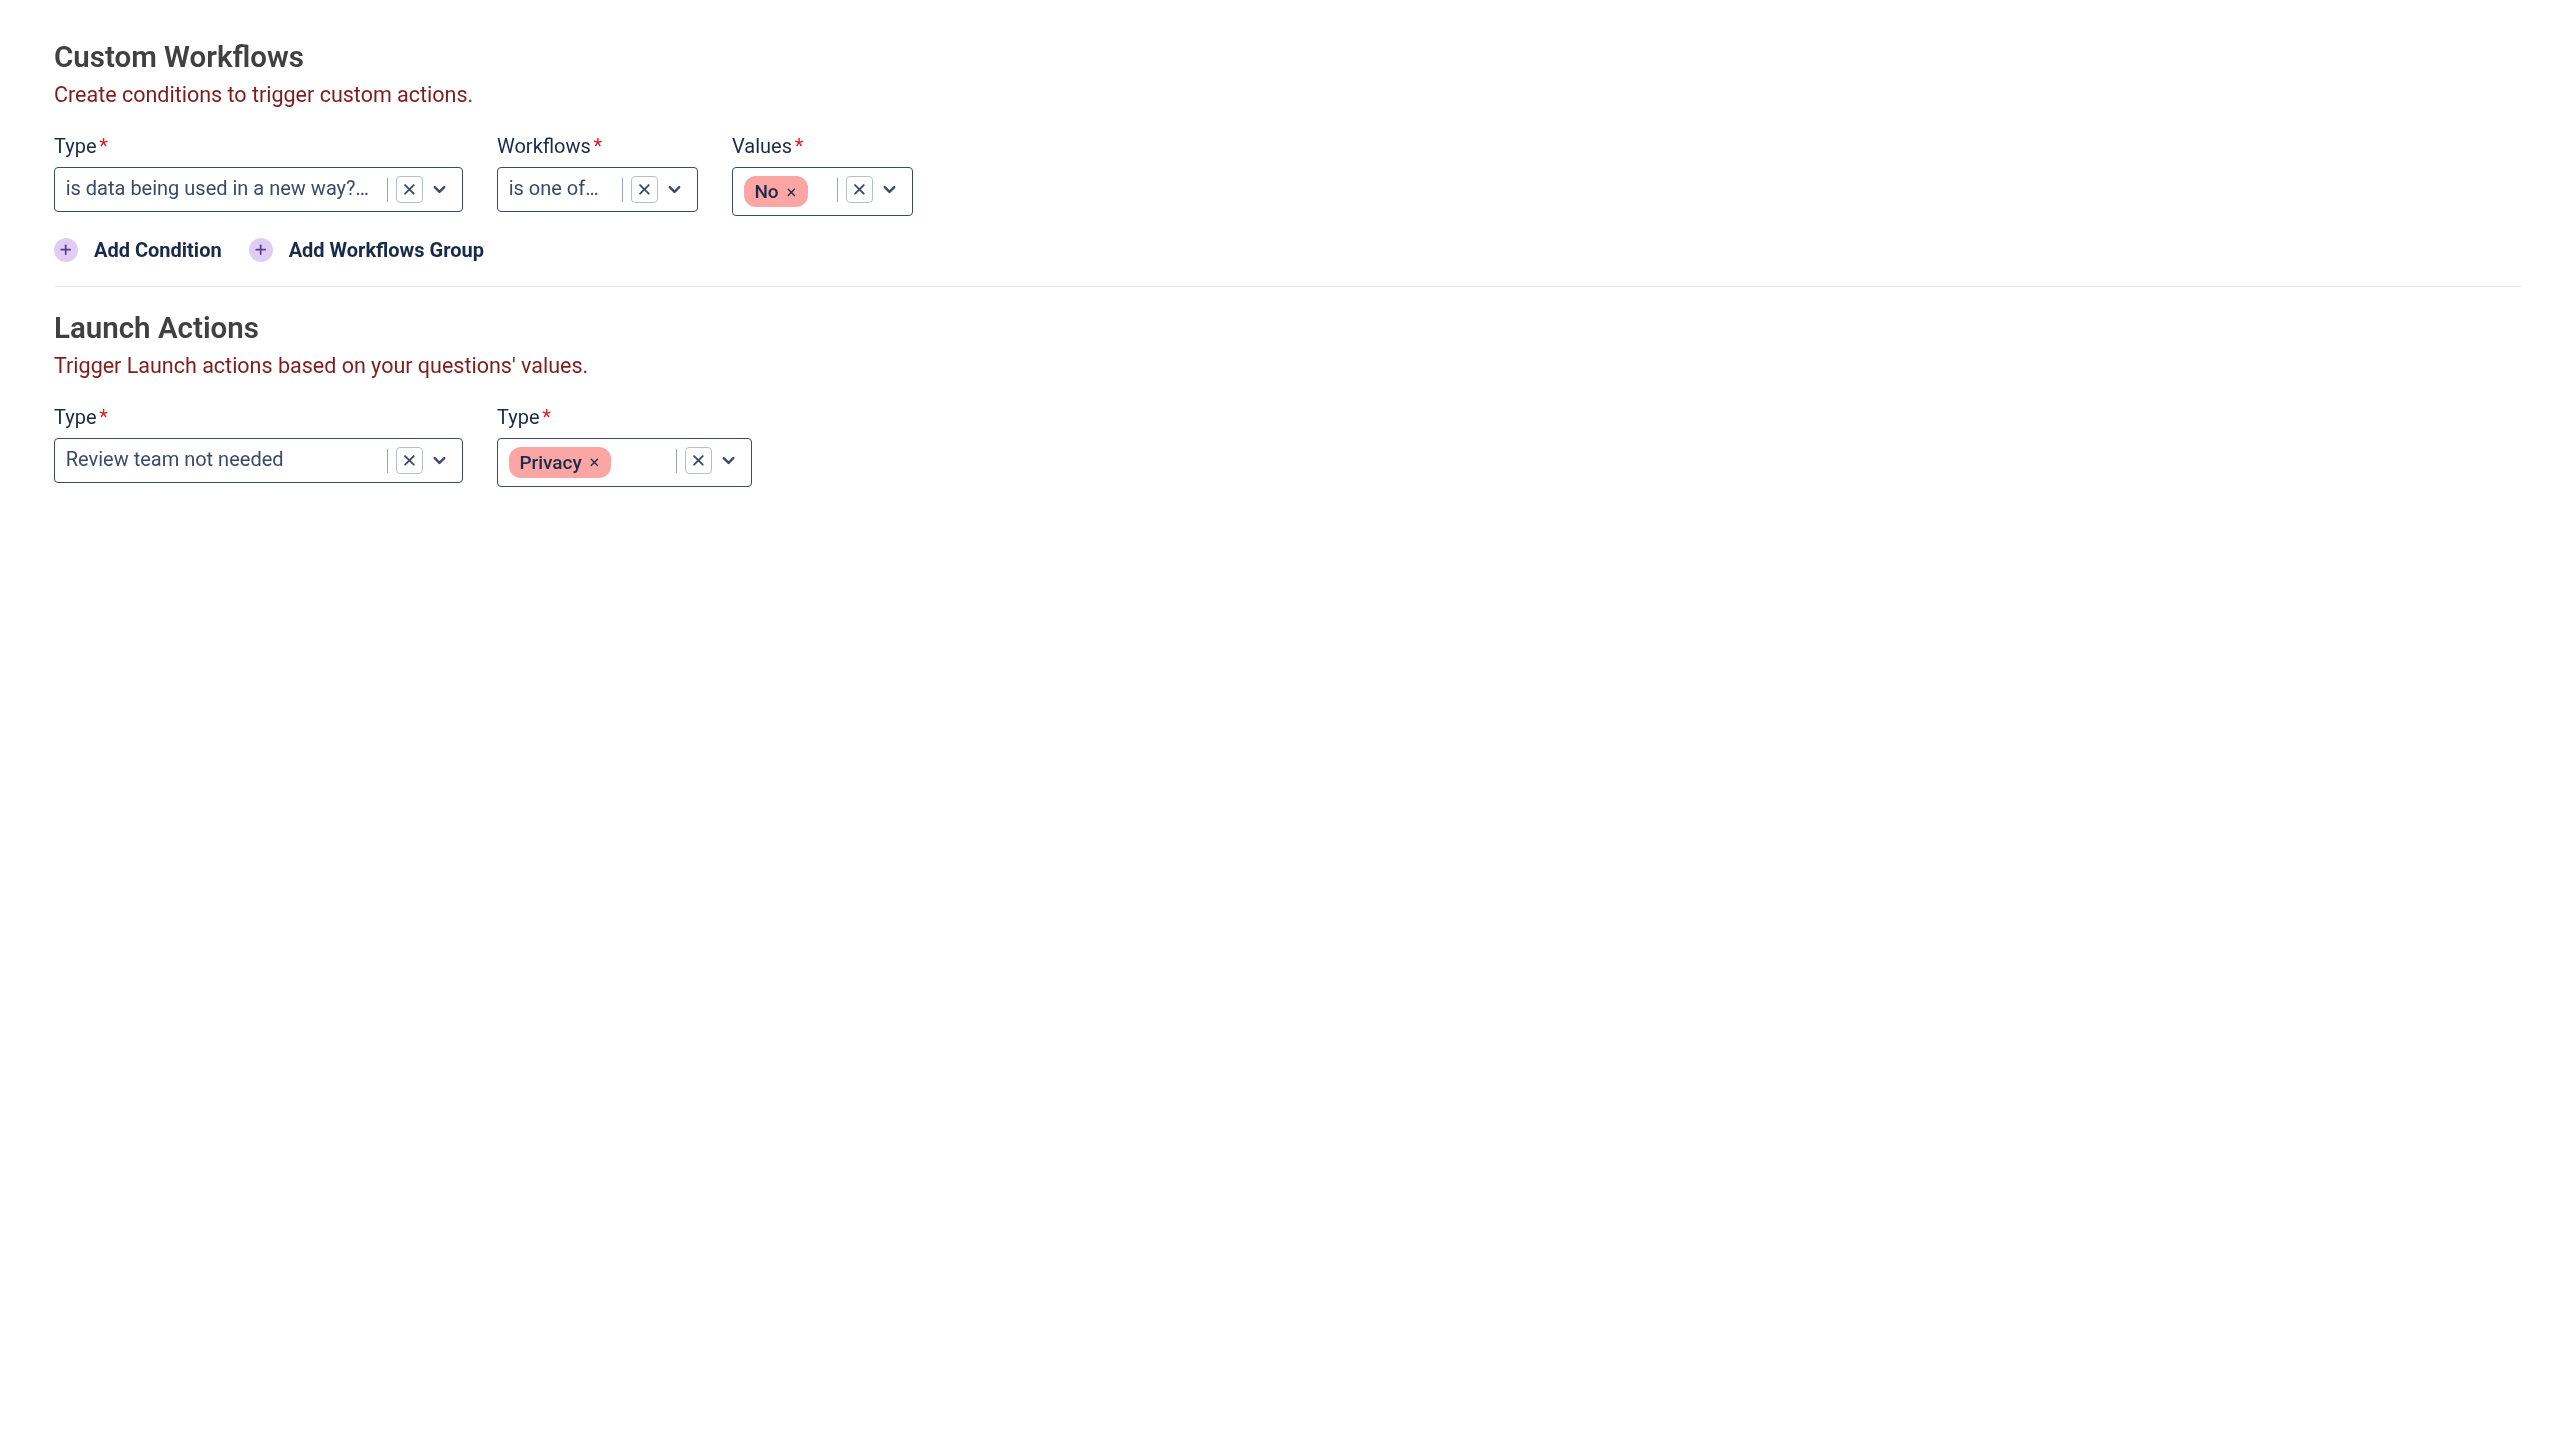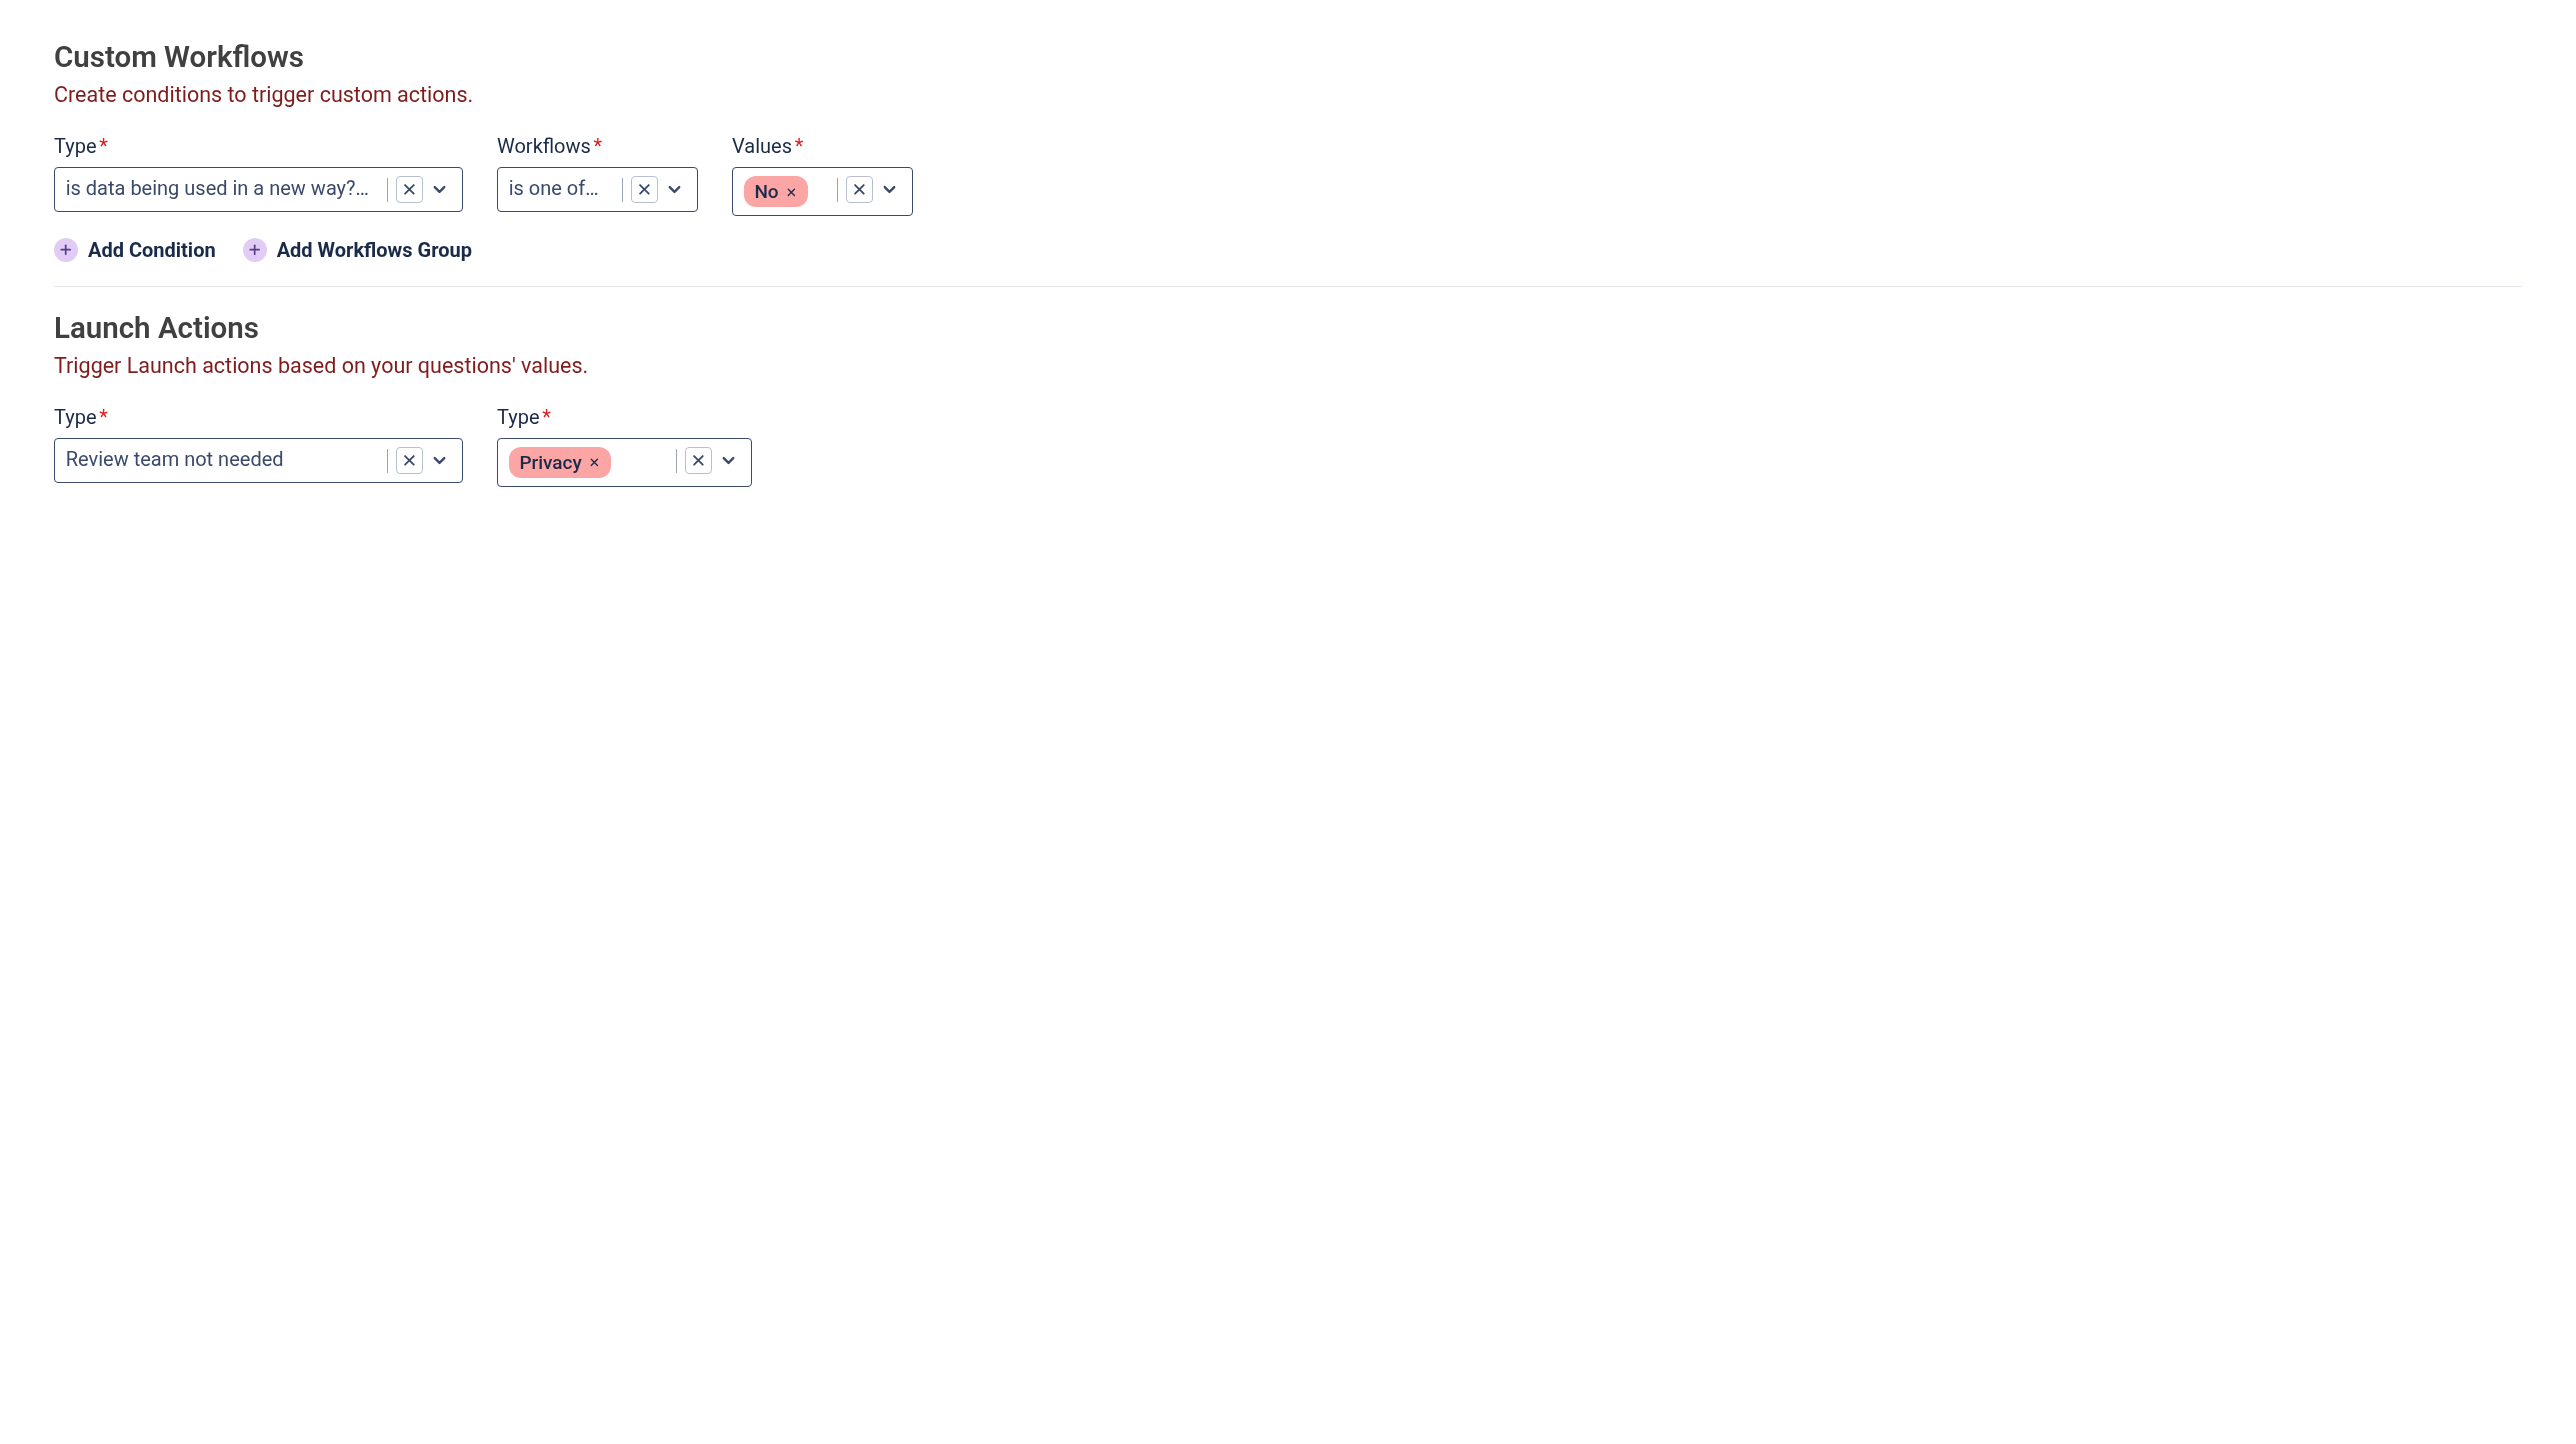--- a/index.html
+++ b/index.html
@@ -108,21 +108,21 @@
     }
     .add-row {
       display: flex;
       gap: 27px;
       align-items: center;
       margin-bottom: 24px;
     }
     .add-btn {
       display: inline-flex;
       align-items: center;
-      gap: 10px;
+      gap: 16px;
       cursor: pointer;
     }
     .plus-circle {
       width: 24px;
       height: 24px;
       border-radius: 50%;
       background: #e0ccf5;
       display: inline-flex;
       align-items: center;
       justify-content: center;

